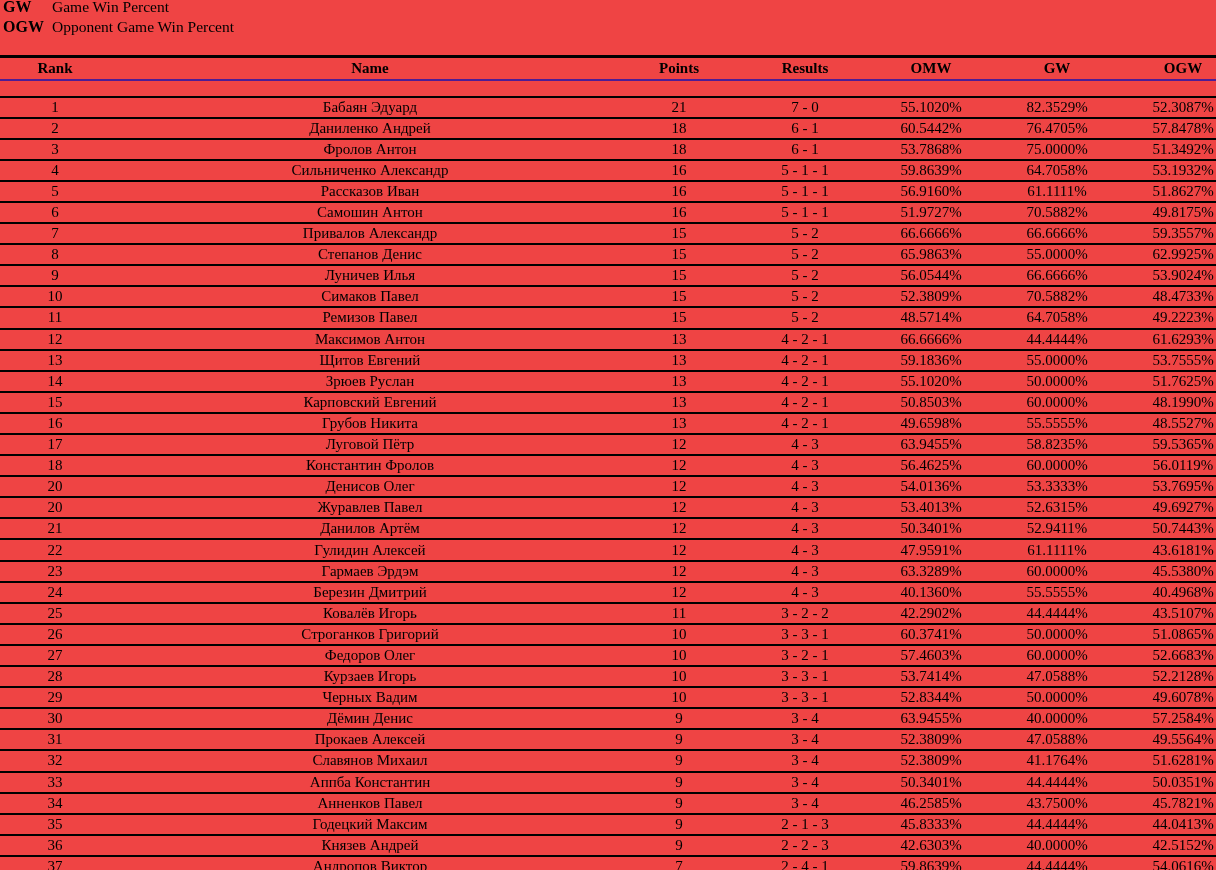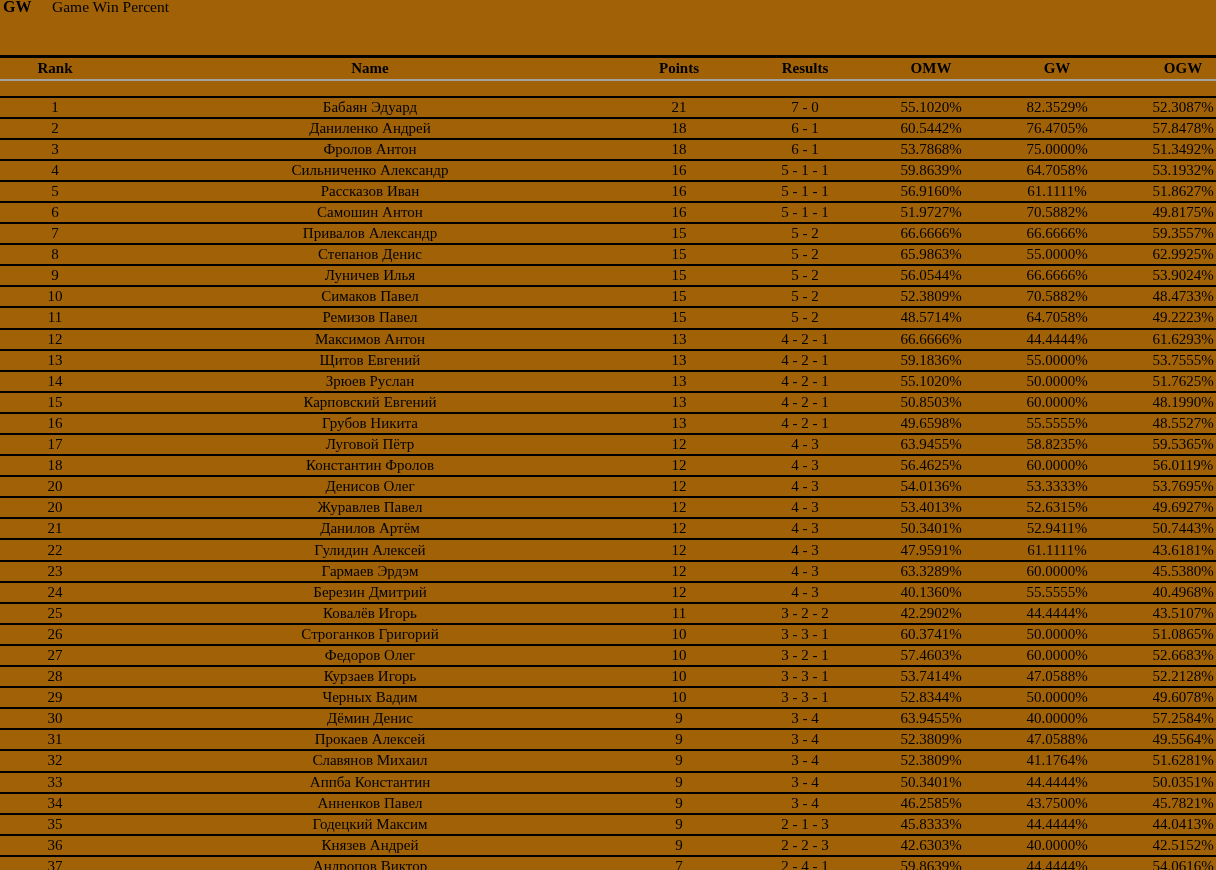--- a/index.html
+++ b/index.html
@@ -10,21 +10,21 @@
     height: 870px;
     overflow: hidden;
     font-family: "Liberation Serif", serif;
     color: #000000;
   }
   .page {
     position: relative;
     width: 1216px;
     height: 870px;
     overflow: hidden;
-    background: #a16207;
+    background: #ef4444;
   }
   
   .legend {
     position: absolute;
     top: -3px;
     left: 3px;
     font-size: 15px;
     line-height: 20px;
   }
   .legend-row { white-space: nowrap; }
@@ -51,40 +51,43 @@
     padding: 0;
     margin: 0;
     overflow: hidden;
     white-space: nowrap;
     vertical-align: middle;
     text-align: center;
     font-size: 15px;
   }
   thead tr.header-row { height: 23px; }
   thead tr.header-row th {
-    border-bottom: 2px solid #a3a3a3;
+    border-bottom: 2px solid #4c1d95;
     font-weight: bold;
   }
   thead tr.spacer-row { height: 17px; }
   thead tr.spacer-row td { border-bottom: 2px solid #000; }
   tbody tr.data-row { height: 21.1px; }
   tbody tr.data-row td { border-bottom: 2px solid #000; }
   .col-name-cell {
     text-align: right;
     padding-left: 14px !important;
   }
 </style>
 </head>
 <body>
 
 <div class="page">
 
   <div class="legend">
     <div class="legend-row">
       <span class="legend-abbr">GW</span><span class="legend-desc">Game Win Percent</span>
+    </div>
+    <div class="legend-row">
+      <span class="legend-abbr">OGW</span><span class="legend-desc">Opponent Game Win Percent</span>
     </div>
   </div>
 
   <table class="standings">
     <colgroup>
       <col style="width:110px">
       <col style="width:506px">
       <col style="width:126px">
       <col style="width:126px">
       <col style="width:126px">

